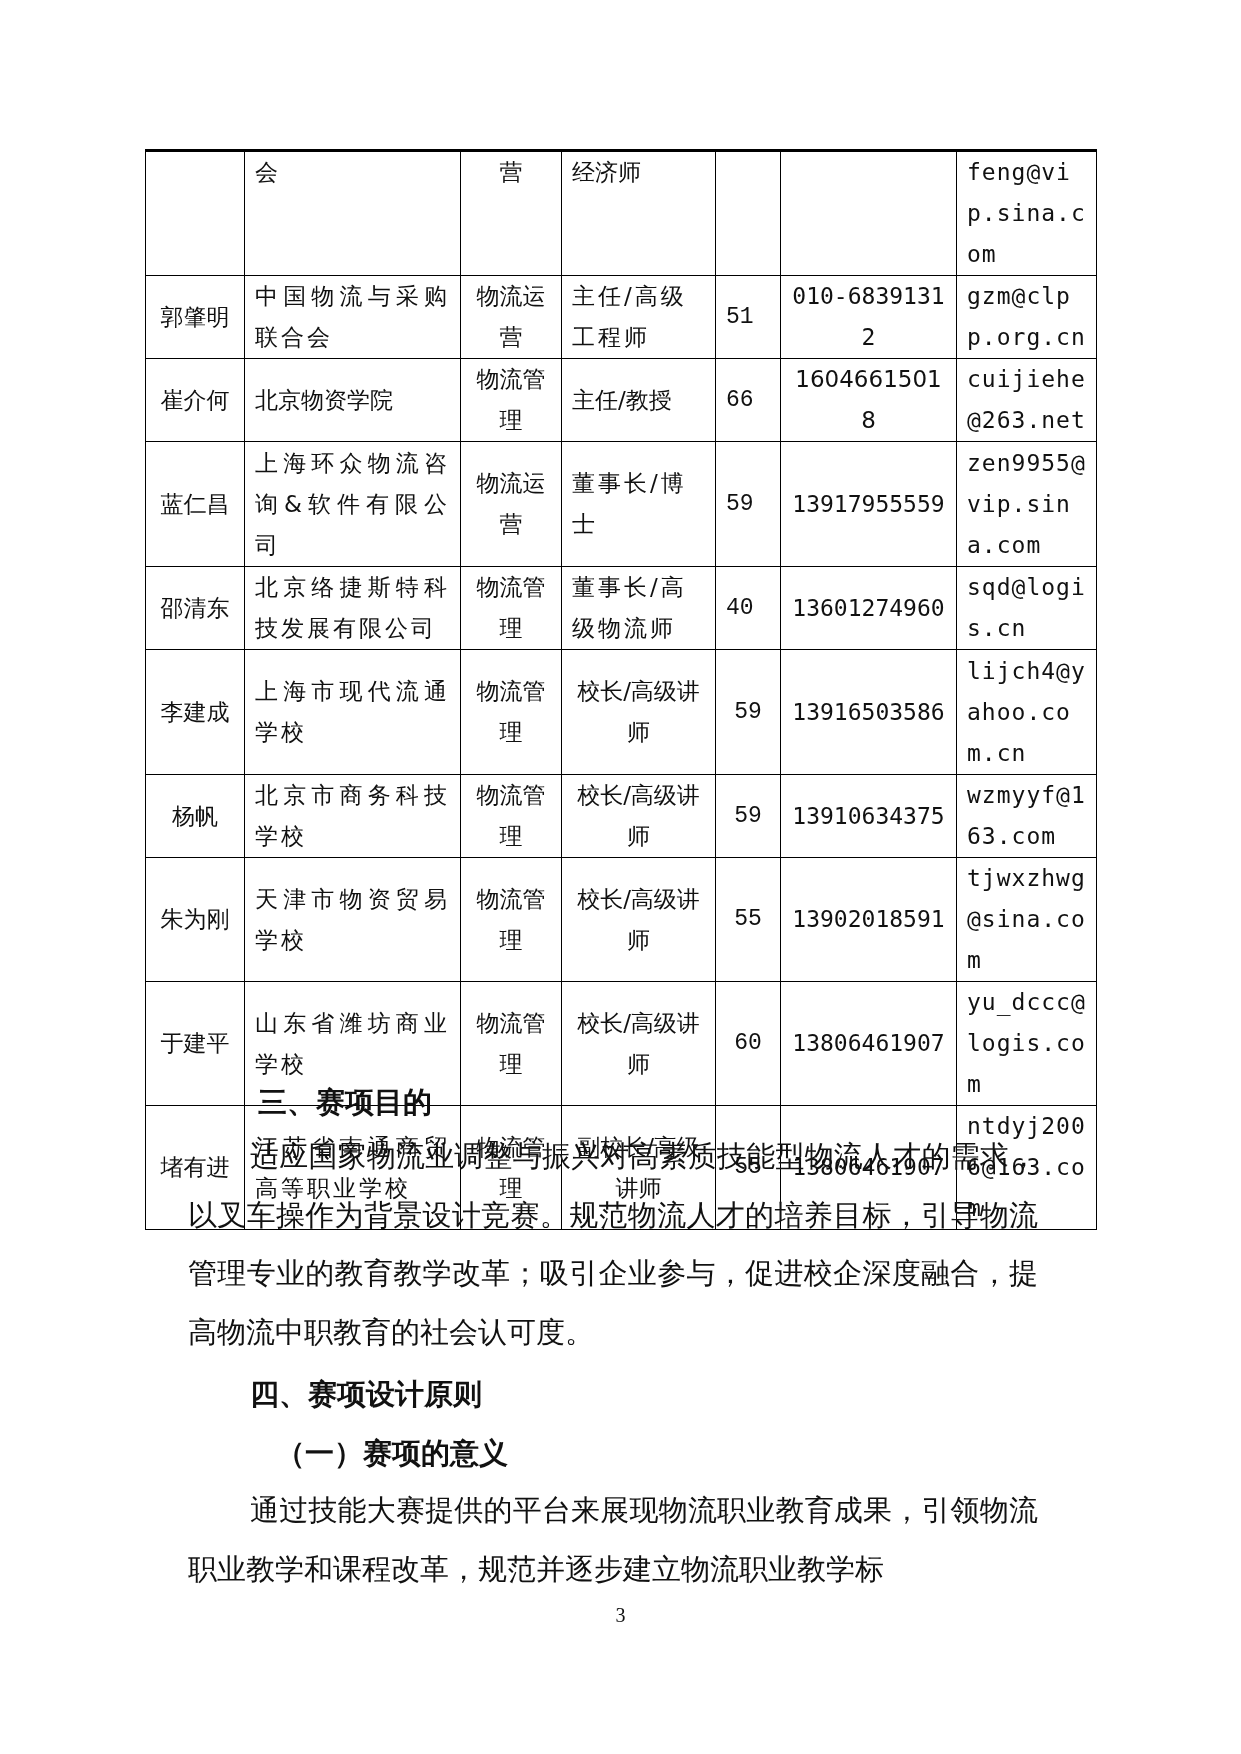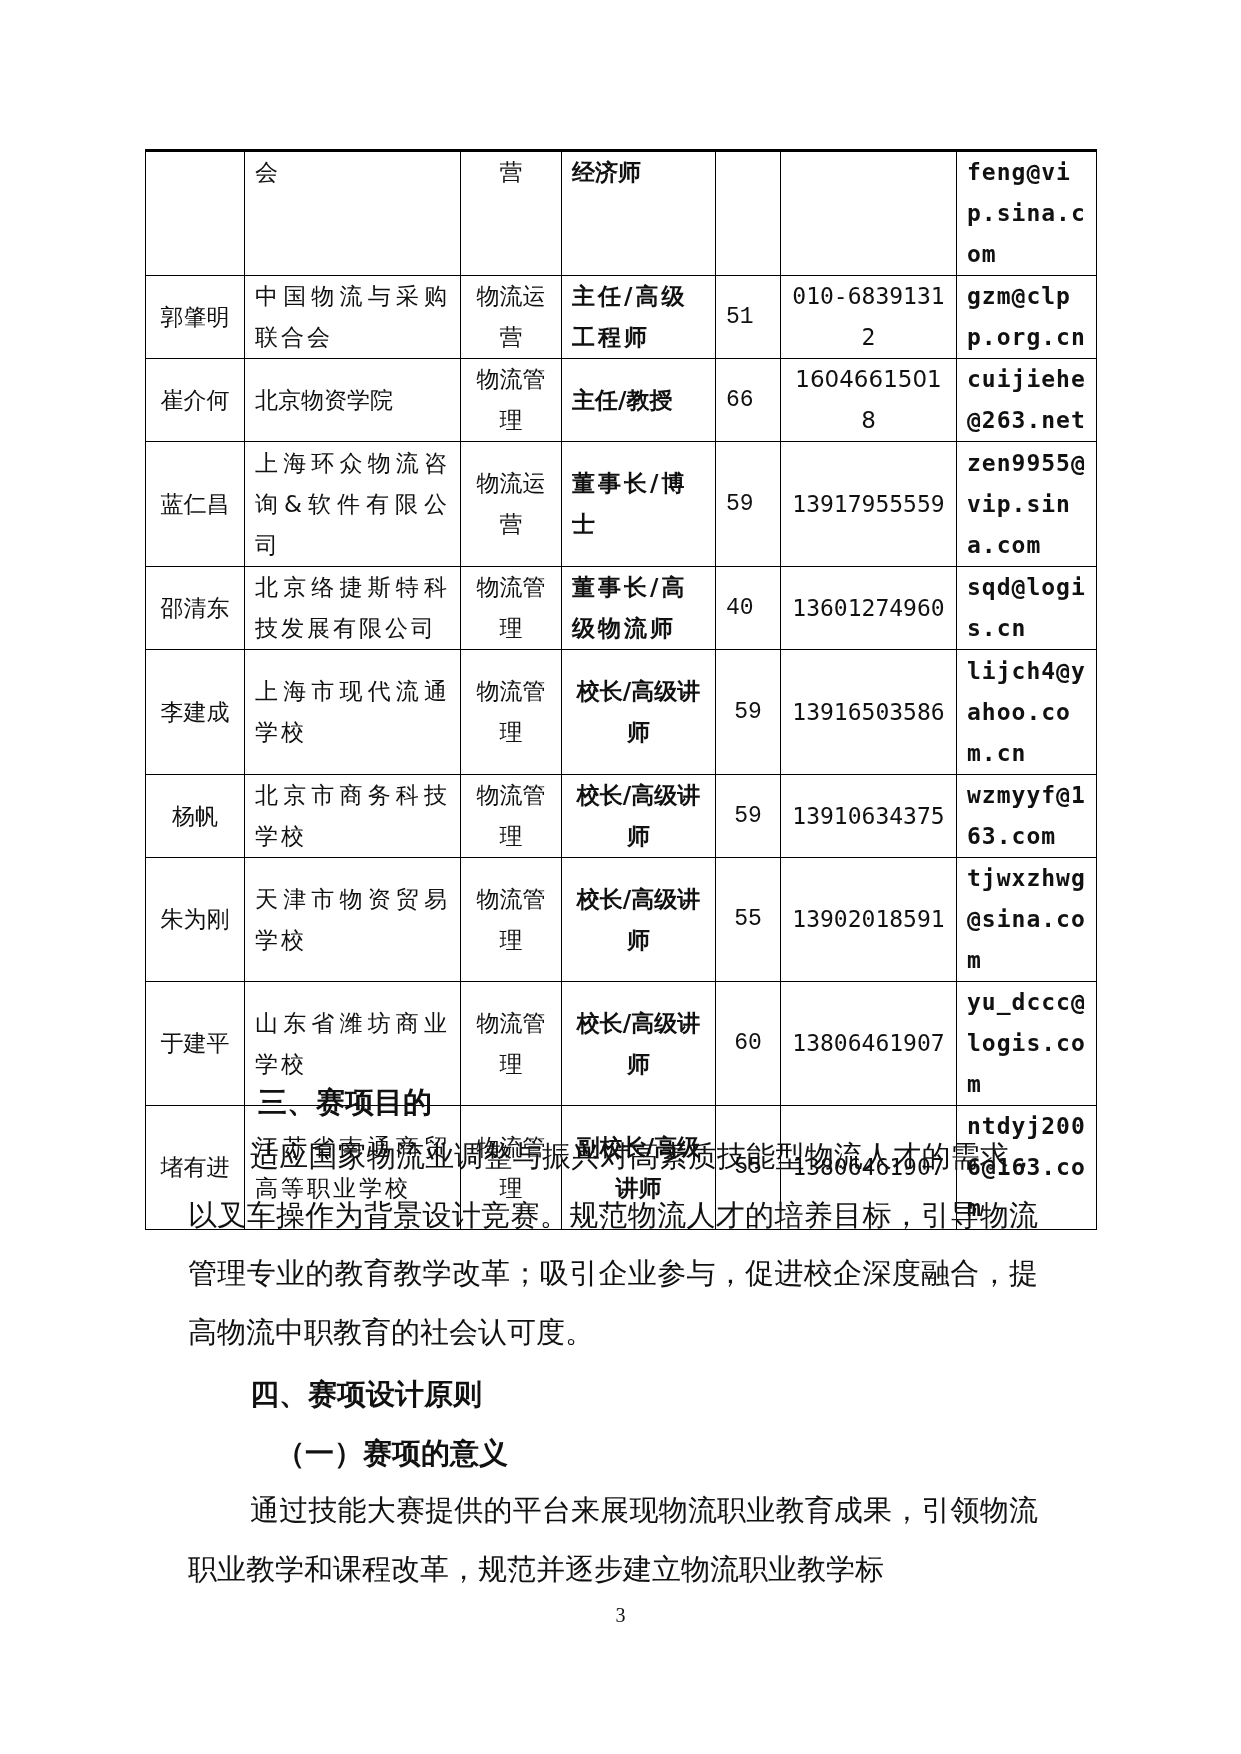--- a/index.html
+++ b/index.html
@@ -8,26 +8,26 @@
   .page { position:absolute; left:0; top:0; width:1241px; height:1754px; background:#fff; }
 
   table.contacts { position:absolute; left:145px; top:149px; border-collapse:collapse;
                    table-layout:fixed; width:951px; }
   table.contacts td { border:1.5px solid #000; padding:0 10px; vertical-align:middle;
                       font-size:23px; line-height:41px; word-break:break-all; overflow-wrap:anywhere; }
   table.contacts tr:first-child td { border-top:3px solid #000; }
   td.c-name { text-align:center; padding:0 4px; }
   td.c-org { text-align:justify; letter-spacing:3px; }
   td.c-field { text-align:center; padding:0 6px; }
-  td.c-title { text-align:left;font-weight:bold; }
+  td.c-title { text-align:left; }
   td.c-title.center { text-align:center; }
   td.c-age { font-family:Liberation Mono, monospace; font-size:22px; }
   td.c-age.center { text-align:center; }
   td.c-phone { font-family:"DejaVu Sans Mono", monospace; font-size:22px; text-align:center; padding:0 4px; }
-  td.c-email { font-family:"DejaVu Sans Mono", monospace; font-size:22px; padding:0 8px; letter-spacing:1px;font-weight:bold; }
+  td.c-email { font-family:"DejaVu Sans Mono", monospace; font-size:22px; padding:0 8px; letter-spacing:1px; }
   .heading { position:absolute; font-weight:bold; font-size:29px; }
   .para { position:absolute; left:188px; width:850px; font-size:29px; line-height:58.5px;
           text-indent:62px; text-align:justify; }
   .page-number { position:absolute; left:0; width:1241px; top:1604px; text-align:center;
                  font-family:"Liberation Serif", serif; font-size:20px; }
 </style>
 </head>
 <body>
 
 <div class="page">

